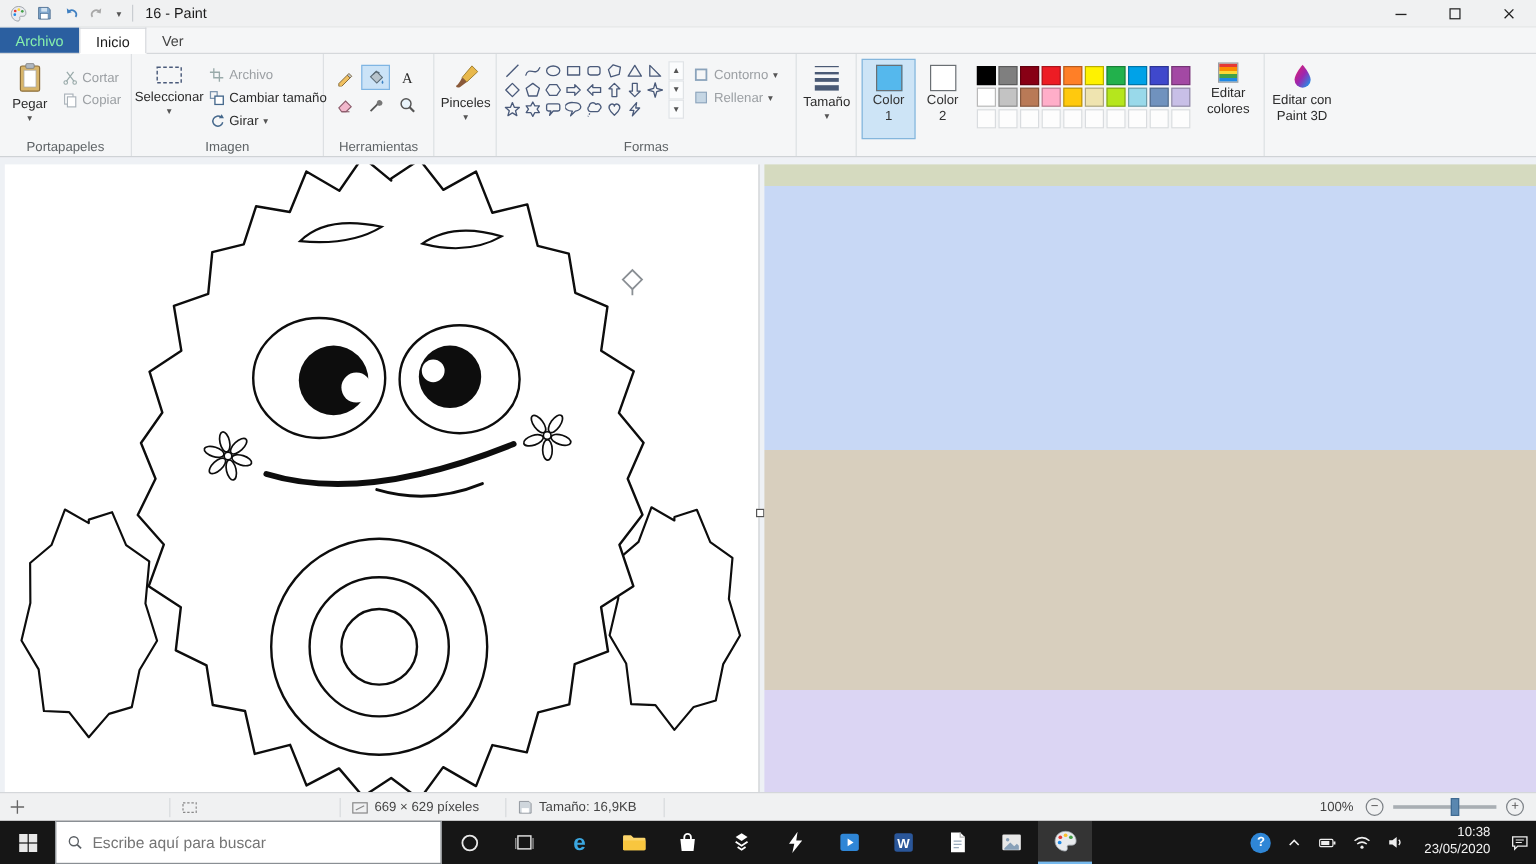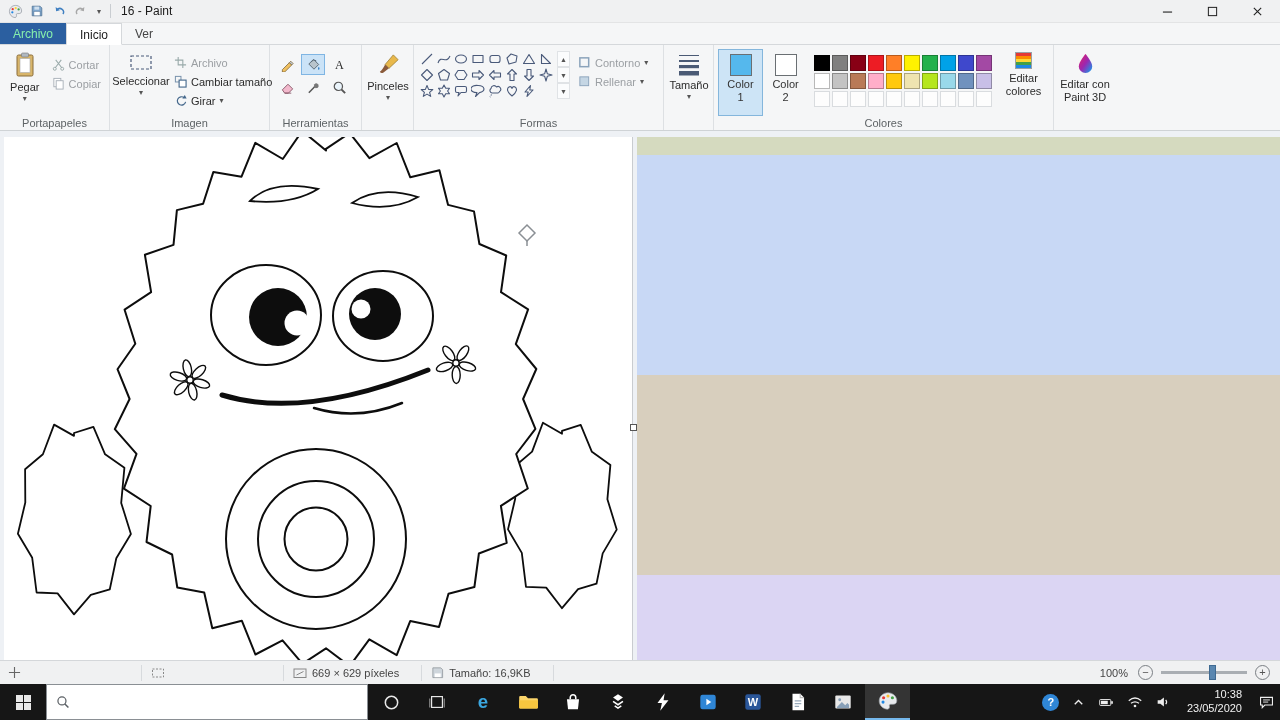--- a/index.html
+++ b/index.html
@@ -447,21 +447,20 @@
         <div class="swatch empty"></div>
         <div class="swatch empty"></div>
         <div class="swatch empty"></div>
         <div class="swatch empty"></div>
         <div class="swatch empty"></div>
       </div>
     <div class="bigbtn" style="width:52px">
       <span class="rainbow"></span>
       <span class="blabel">Editar colores</span>
     </div>
-    <span class="group-label">Colores</span>
   </div>
 
   <div class="group" style="width:62px;border-right:none">
     <div class="bigbtn" style="width:56px">
       <svg viewBox="0 0 24 24" width="23" height="23">
         <defs>
             <linearGradient id="p3dg" x1="0" y1="0" x2="1" y2="1">
               <stop offset="0" stop-color="#e91e63"></stop>
               <stop offset="0.5" stop-color="#9c27b0"></stop>
               <stop offset="1" stop-color="#03a9f4"></stop>
@@ -563,20 +562,21 @@
         <div></div>
         <div></div>
         <div></div>
       </span>
   </div>
   <div id="search-box">
     <svg viewBox="0 0 16 16" width="14" height="14">
         <circle cx="6.8" cy="6.8" r="4.6" fill="none" stroke="#5a5f64" stroke-width="1.4"></circle>
         <path d="M10.2 10.2 L14.2 14.2" stroke="#5a5f64" stroke-width="1.7"></path>
       </svg>
+    <input type="text" placeholder="Escribe aquí para buscar" style="">
   </div>
   <div class="tb-btn">
     <svg viewBox="0 0 20 20" width="19" height="19">
         <circle cx="10" cy="10" r="6.5" fill="none" stroke="#e8e8e8" stroke-width="1.6"></circle>
       </svg>
   </div>
   <div class="tb-btn">
     <svg viewBox="0 0 20 20" width="18" height="18">
         <rect x="4" y="4" width="12" height="12" fill="none" stroke="#e8e8e8" stroke-width="1.3"></rect>
         <path d="M2 6 V16 M18 6 V16" stroke="#9a9a9a" stroke-width="1.2"></path>

